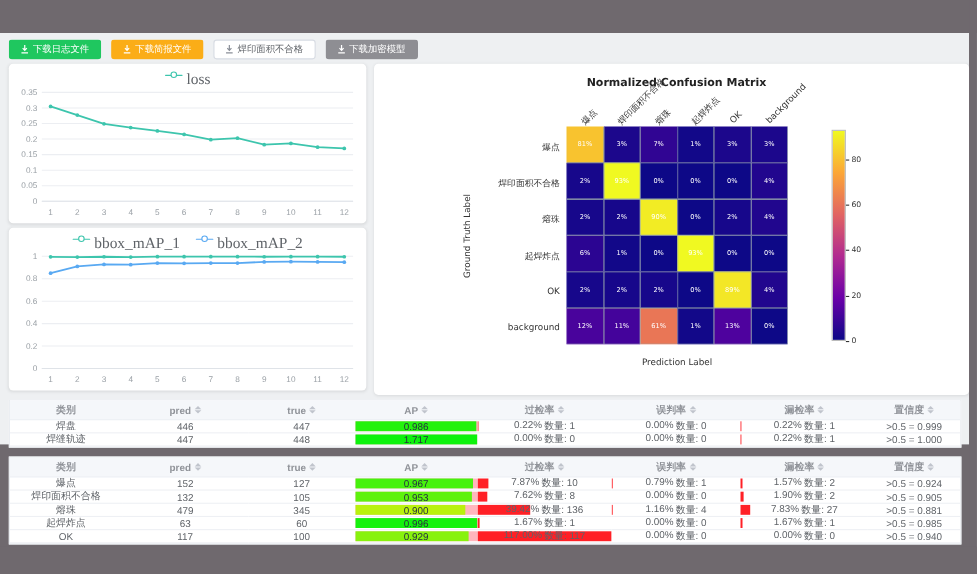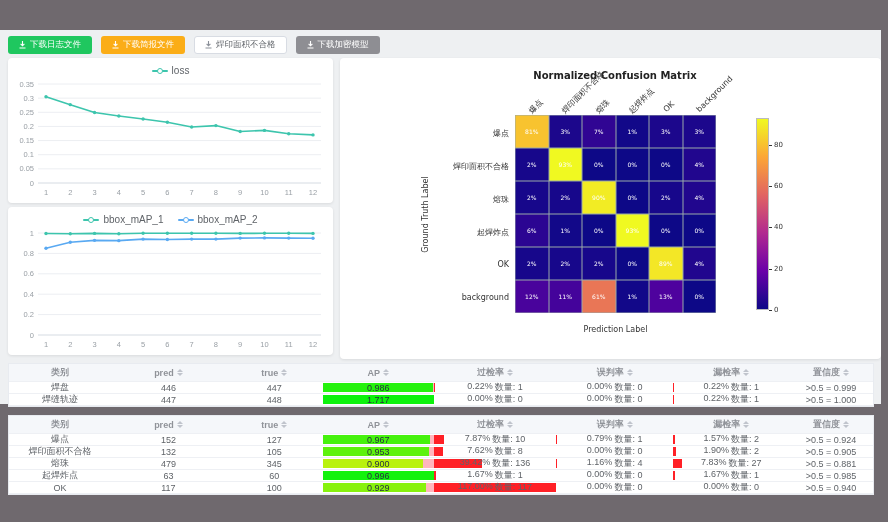--- a/index.html
+++ b/index.html
@@ -19,21 +19,21 @@
   .btn-orange { background:#fbad17; color:#fff; }
   .btn-plain { background:#fff; color:#5f6368; border-color:#d8dce3; }
   .btn-gray { background:#8e8e93; color:#fff; }
 
   .card { position:absolute; background:#fff; border-radius:4px; box-shadow:0 1px 3px rgba(0,0,0,.09); }
   #card-loss { left:8px; top:28px; width:325px; height:145px; }
   #card-map  { left:8px; top:177px; width:325px; height:148px; }
   #card-matrix { left:340px; top:28px; width:541px; height:301px; font-family:"DejaVu Sans",sans-serif; }
 
   .legend { position:absolute; top:7px; left:0; right:0; display:flex; justify-content:center; gap:14px; }
-  .legend-item { display:inline-flex; align-items:center; gap:4px; font-size:10px; color:#5f6368; cursor:pointer; }
+  .legend-item { display:inline-flex; align-items:flex-start; gap:4px; font-size:14px; color:#5f6368; cursor:pointer;font-family:Liberation Serif, serif; }
   .legend-mark { position:relative; width:16px; height:6px; }
   .legend-mark .ln { position:absolute; left:0; right:0; top:2.5px; height:1.6px; border-radius:2px; }
   .legend-mark .ring { position:absolute; left:5px; top:0; width:6px; height:6px; border-radius:50%; background:#fff; border-width:1.6px; border-style:solid; }
 
   
   .mx-title { position:absolute; top:12px; left:60px; width:430px; text-align:center; font-size:10px; font-weight:bold; color:#222; }
   .mx-cell { position:absolute; display:flex; align-items:center; justify-content:center; font-size:6px; color:#fff; }
   .mx-rowlab { position:absolute; text-align:right; font-size:8px; color:#333; }
   .mx-collab { position:absolute; font-size:8px; color:#333; white-space:nowrap; transform:rotate(-45deg); transform-origin:left bottom; }
   .mx-xlabel { position:absolute; font-size:8px; color:#333; text-align:center; }

